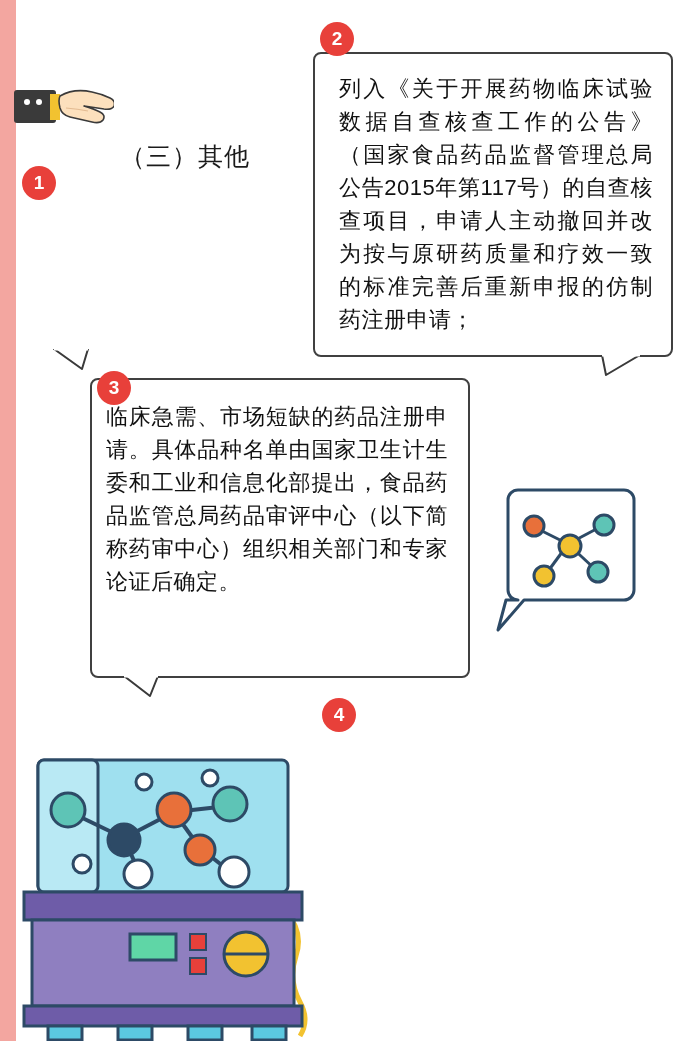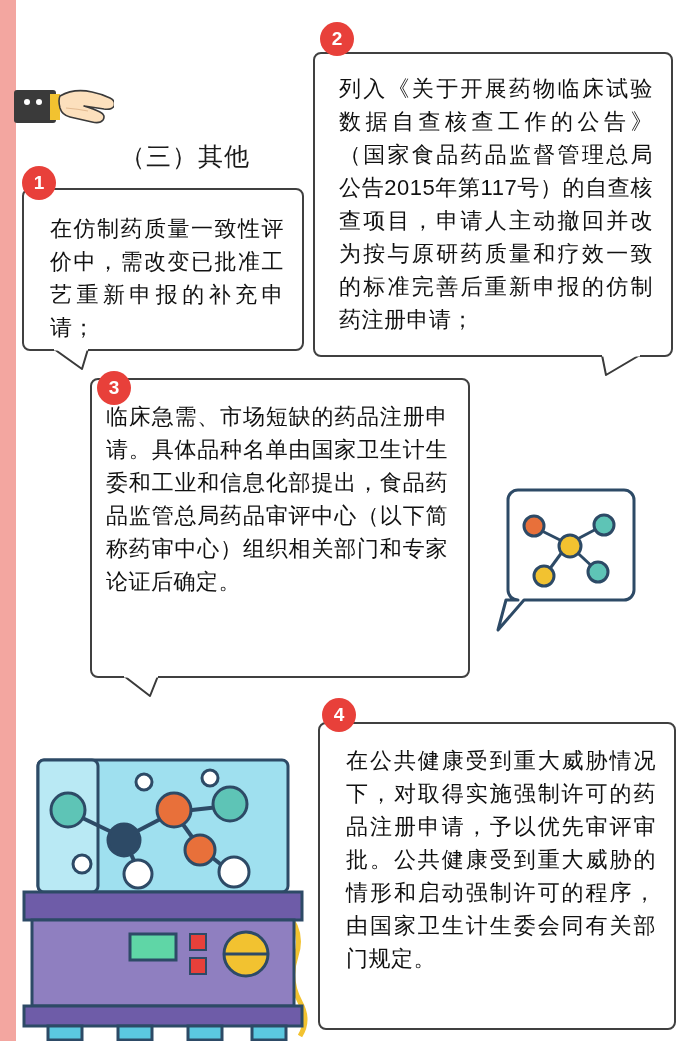--- a/index.html
+++ b/index.html
@@ -201,23 +201,20 @@
     <div class="text">列入《关于开展药物临床试验数据自查核查工作的公告》（国家食品药品监督管理总局公告2015年第117号）的自查核查项目，申请人主动撤回并改为按与原研药质量和疗效一致的标准完善后重新申报的仿制药注册申请；</div>
   </div>
   <div id="tail2">
     <svg width="44" height="22" viewBox="0 0 44 22">
       <path d="M2 0 L40 0 L6 20 Z" fill="#ffffff" stroke="#3a3a3a" stroke-width="2" stroke-linejoin="round"></path>
       <path d="M2 0 L40 0" stroke="#ffffff" stroke-width="3"></path>
     </svg>
   </div>
 
   <div class="badge" id="badge1">1</div>
-  <div class="callout" id="box1">
-    <div class="text">在仿制药质量一致性评价中，需改变已批准工艺重新申报的补充申请；</div>
-  </div>
   <div id="tail1">
     <svg width="40" height="22" viewBox="0 0 40 22">
       <path d="M2 0 L36 0 L30 20 Z" fill="#ffffff" stroke="#3a3a3a" stroke-width="2" stroke-linejoin="round"></path>
       <path d="M2 0 L36 0" stroke="#ffffff" stroke-width="3"></path>
     </svg>
   </div>
 
   <div class="badge" id="badge3">3</div>
   <div class="callout" id="box3">
     <div class="text">临床急需、市场短缺的药品注册申请。具体品种名单由国家卫生计生委和工业和信息化部提出，食品药品监管总局药品审评中心（以下简称药审中心）组织相关部门和专家论证后确定。</div>
@@ -240,23 +237,20 @@
       </g>
       <circle cx="50" cy="40" r="10" fill="#e8703a" stroke="#2d4a66" stroke-width="3"></circle>
       <circle cx="120" cy="39" r="10" fill="#5ec4b6" stroke="#2d4a66" stroke-width="3"></circle>
       <circle cx="86" cy="60" r="11" fill="#f2c230" stroke="#2d4a66" stroke-width="3"></circle>
       <circle cx="114" cy="86" r="10" fill="#5ec4b6" stroke="#2d4a66" stroke-width="3"></circle>
       <circle cx="60" cy="90" r="10" fill="#f2c230" stroke="#2d4a66" stroke-width="3"></circle>
     </svg>
   </div>
 
   <div class="badge" id="badge4">4</div>
-  <div class="callout" id="box4">
-    <div class="text">在公共健康受到重大威胁情况下，对取得实施强制许可的药品注册申请，予以优先审评审批。公共健康受到重大威胁的情形和启动强制许可的程序，由国家卫生计生委会同有关部门规定。</div>
-  </div>
 
   <div class="machine">
     <svg width="300" height="289" viewBox="0 0 300 289">
 
       <path d="M272 160 q18 20 10 44 q-8 24 4 46 q10 18 0 34" stroke="#f2c230" stroke-width="5" fill="none"></path>
 
       <rect x="24" y="8" width="250" height="132" rx="6" fill="#9fe0ef" stroke="#2d4a66" stroke-width="3"></rect>
       <rect x="24" y="8" width="60" height="132" rx="6" fill="#b9e9f4" stroke="#2d4a66" stroke-width="3"></rect>
 
       <g stroke="#2d4a66" stroke-width="4">

